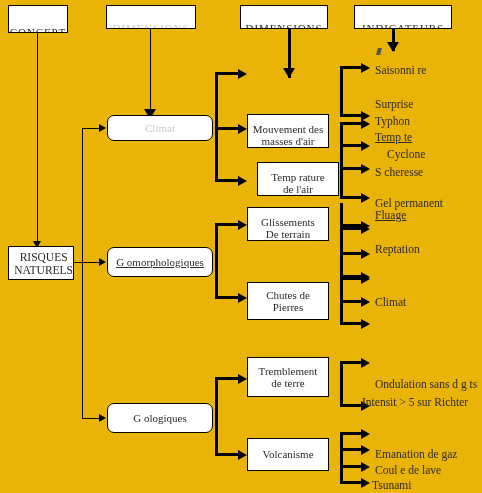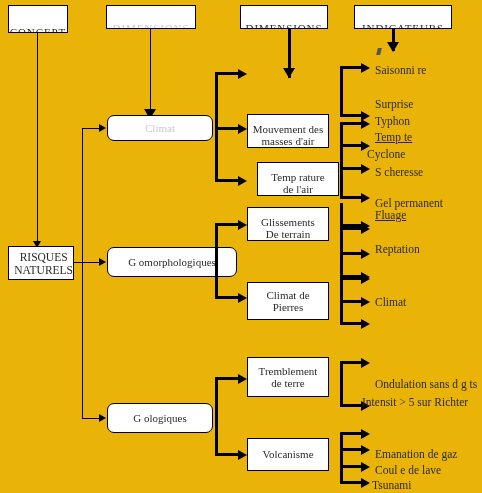--- a/index.html
+++ b/index.html
@@ -193,21 +193,21 @@
   <div class="ln h" style="left:82px; top:262px; width:18px;"></div>
   <div class="ar right-s" style="left:99px; top:258px;"></div>
 
   <div class="ln h" style="left:82px; top:418px; width:18px;"></div>
   <div class="ar right-s" style="left:99px; top:414px;"></div>
 
   <div class="box dim" style="left:107px; top:115px; width:106px; height:26px;">
     <span class="lbl ghost">Climat</span>
   </div>
 
-  <div class="box dim" style="left:107px; top:247px; width:130px; height:30px;">
+  <div class="box dim" style="left:107px; top:247px; width:106px; height:30px;text-decoration:underline;">
     <span class="lbl">G omorphologiques</span>
   </div>
 
   <div class="box dim" style="left:107px; top:403px; width:106px; height:30px;">
     <span class="lbl">G ologiques</span>
   </div>
 
   <div class="tln v" style="left:215px; top:72px; height:110px;"></div>
 
   <div class="tln h" style="left:215px; top:72px; width:26px;"></div>
@@ -245,21 +245,21 @@
     <span class="lbl">Temp rature
 de l'air</span>
   </div>
 
   <div class="box var clip" style="left:247px; top:207px; width:82px; height:34px;">
     <span class="lbl">Glissements
 De terrain</span>
   </div>
 
   <div class="box var" style="left:247px; top:282px; width:82px; height:38px;">
-    <span class="lbl">Climat de
+    <span class="lbl">Chutes de
 Pierres</span>
   </div>
 
   <div class="box var" style="left:247px; top:357px; width:82px; height:40px;">
     <span class="lbl">Tremblement
 de terre</span>
   </div>
 
   <div class="box var" style="left:247px; top:438px; width:82px; height:33px;">
     <span class="lbl">Volcanisme</span>
@@ -279,21 +279,21 @@
   <div class="ar right-b" style="left:361px; top:119px;"></div>
   <div class="tln h" style="left:340px; top:144px; width:24px;"></div>
   <div class="ar right-b" style="left:361px; top:141px;"></div>
   <div class="tln h" style="left:340px; top:167px; width:24px;"></div>
   <div class="ar right-b" style="left:361px; top:164px;"></div>
   <div class="tln h" style="left:340px; top:196px; width:24px;"></div>
   <div class="ar right-b" style="left:361px; top:193px;"></div>
 
   <div class="ind" style="left:375px; top:115px;">Typhon</div>
   <div class="ind" style="left:375px; top:131px;text-decoration:underline;">Temp te</div>
-  <div class="ind" style="left:367px; top:148px;">Cyclone</div>
+  <div class="ind" style="left:387px; top:148px;">Cyclone</div>
   <div class="ind ghost-mid" style="left:375px; top:166px;">S cheresse</div>
 
   <div class="tln v" style="left:340px; top:203px; height:22px;"></div>
   <div class="tln h" style="left:340px; top:224px; width:24px;"></div>
   <div class="ar right-b" style="left:361px; top:221px;"></div>
 
   <div class="ind" style="left:375px; top:197px;">Gel permanent</div>
 
   <div class="tln v" style="left:340px; top:227px; height:58px;"></div>
   <div class="tln h" style="left:340px; top:227px; width:24px;"></div>

